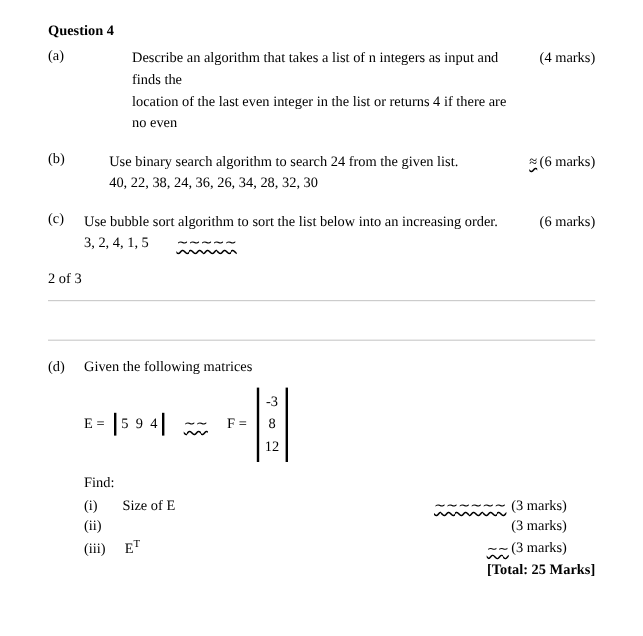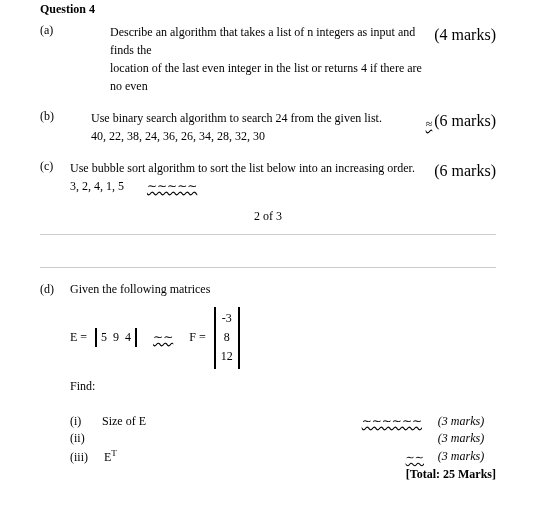--- a/index.html
+++ b/index.html
@@ -9,21 +9,21 @@
     }
     body {
       background: #fff;
       font-family: 'Times New Roman', Times, serif;
       font-size: 12px;
       color: #000;
       width: 536px;
       min-height: 530px;
     }
     .page-top {
-      padding: 2px 40px 10px 40px;
+      padding: 18px 40px 10px 40px;
     }
     .question-title {
       font-weight: bold;
       font-size: 12px;
       margin-bottom: 6px;
     }
     .question-part {
       display: flex;
       margin-bottom: 14px;
     }
@@ -31,24 +31,23 @@
       min-width: 30px;
       font-size: 12px;
     }
     .part-content {
       flex: 1;
       font-size: 12px;
       line-height: 1.5;
     }
     .marks {
       text-align: right;
-      font-size: 16px;
+      font-size: 12px;
     }
     .page-number {
-      text-align: center;
       font-size: 12px;
       margin: 10px 0;
     }
     .divider {
       border: none;
       border-top: 1px solid #ccc;
       margin: 6px 0;
     }
     .page-bottom {
       padding: 10px 40px 10px 40px;
@@ -91,23 +90,22 @@
     .find-label {
       min-width: 16px;
       font-size: 12px;
     }
     .find-desc {
       flex: 1;
       font-size: 12px;
     }
     .find-marks {
       font-size: 12px;
-      text-align: center;
+      text-align: left;
       min-width: 70px;
-      font-style: italic;
     }
     .total-marks {
       text-align: right;
       font-weight: bold;
       font-size: 12px;
       margin-top: 0;
     }
     .part-d-row {
       display: flex;
       margin-bottom: 8px;
@@ -207,21 +205,21 @@
         <span class="eq-label">F =</span>
 
         <span class="matrix-col">
           <span>-3</span>
           <span>8</span>
           <span>12</span>
         </span>
       </div>
 
       <div class="find-section">
-        <div style="margin-bottom:20px;">Find:</div>
+        <div style="margin-bottom:4px;">Find:</div>
 
         <div class="find-row">
           <span class="find-label">(i)</span>
           <span style="min-width:16px;"></span>
           <span class="find-desc">Size of E</span>
           <span class="text-wavy" style="margin-right:4px;">∼∼∼∼∼∼</span>
           <span class="find-marks">(3 marks)</span>
         </div>
 
         <div class="find-row">

